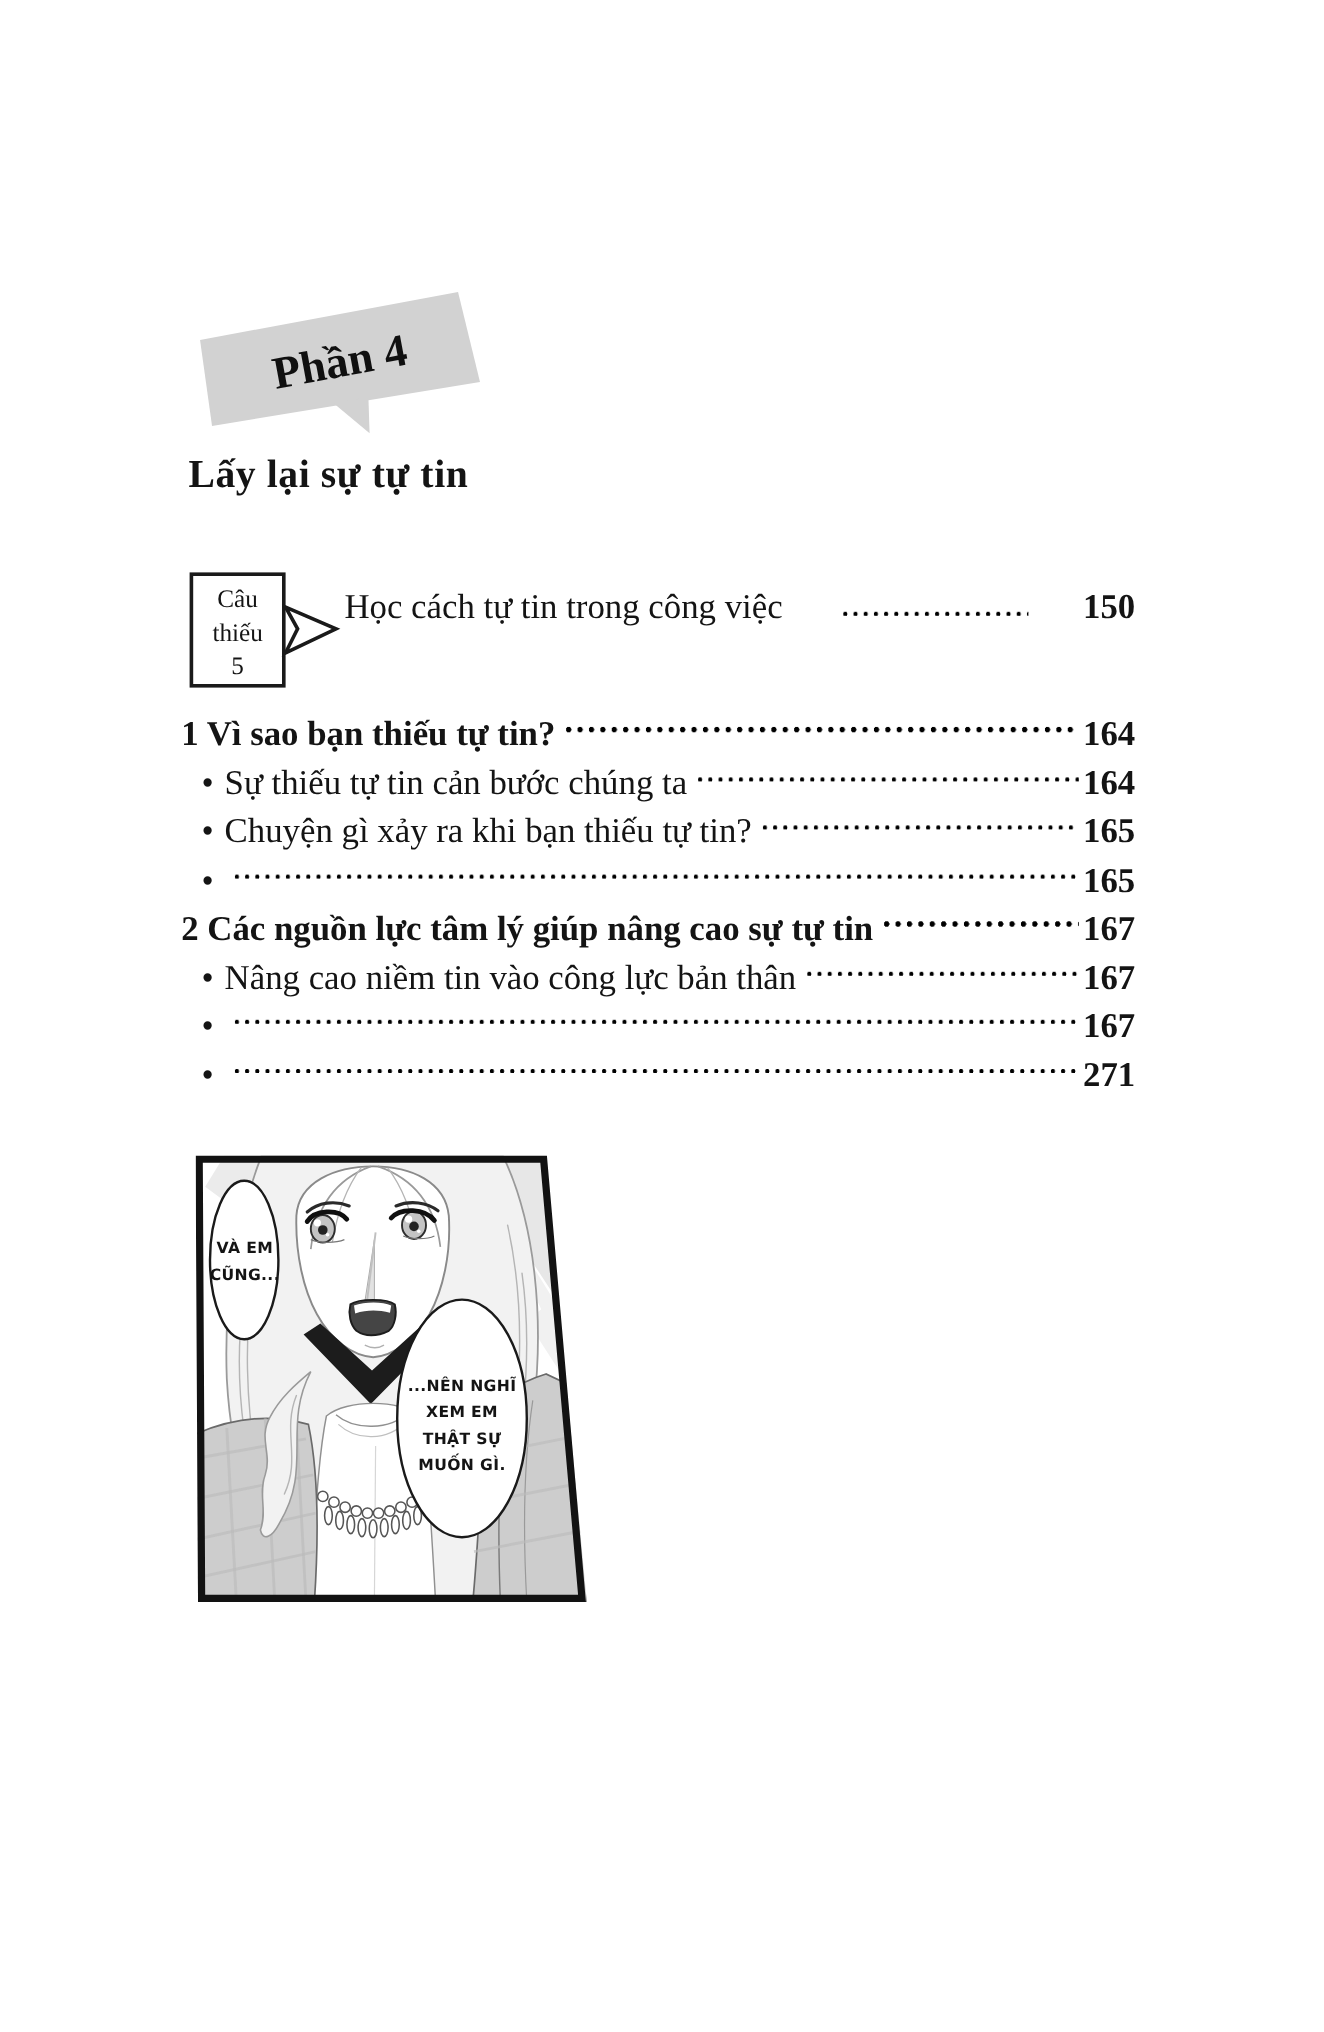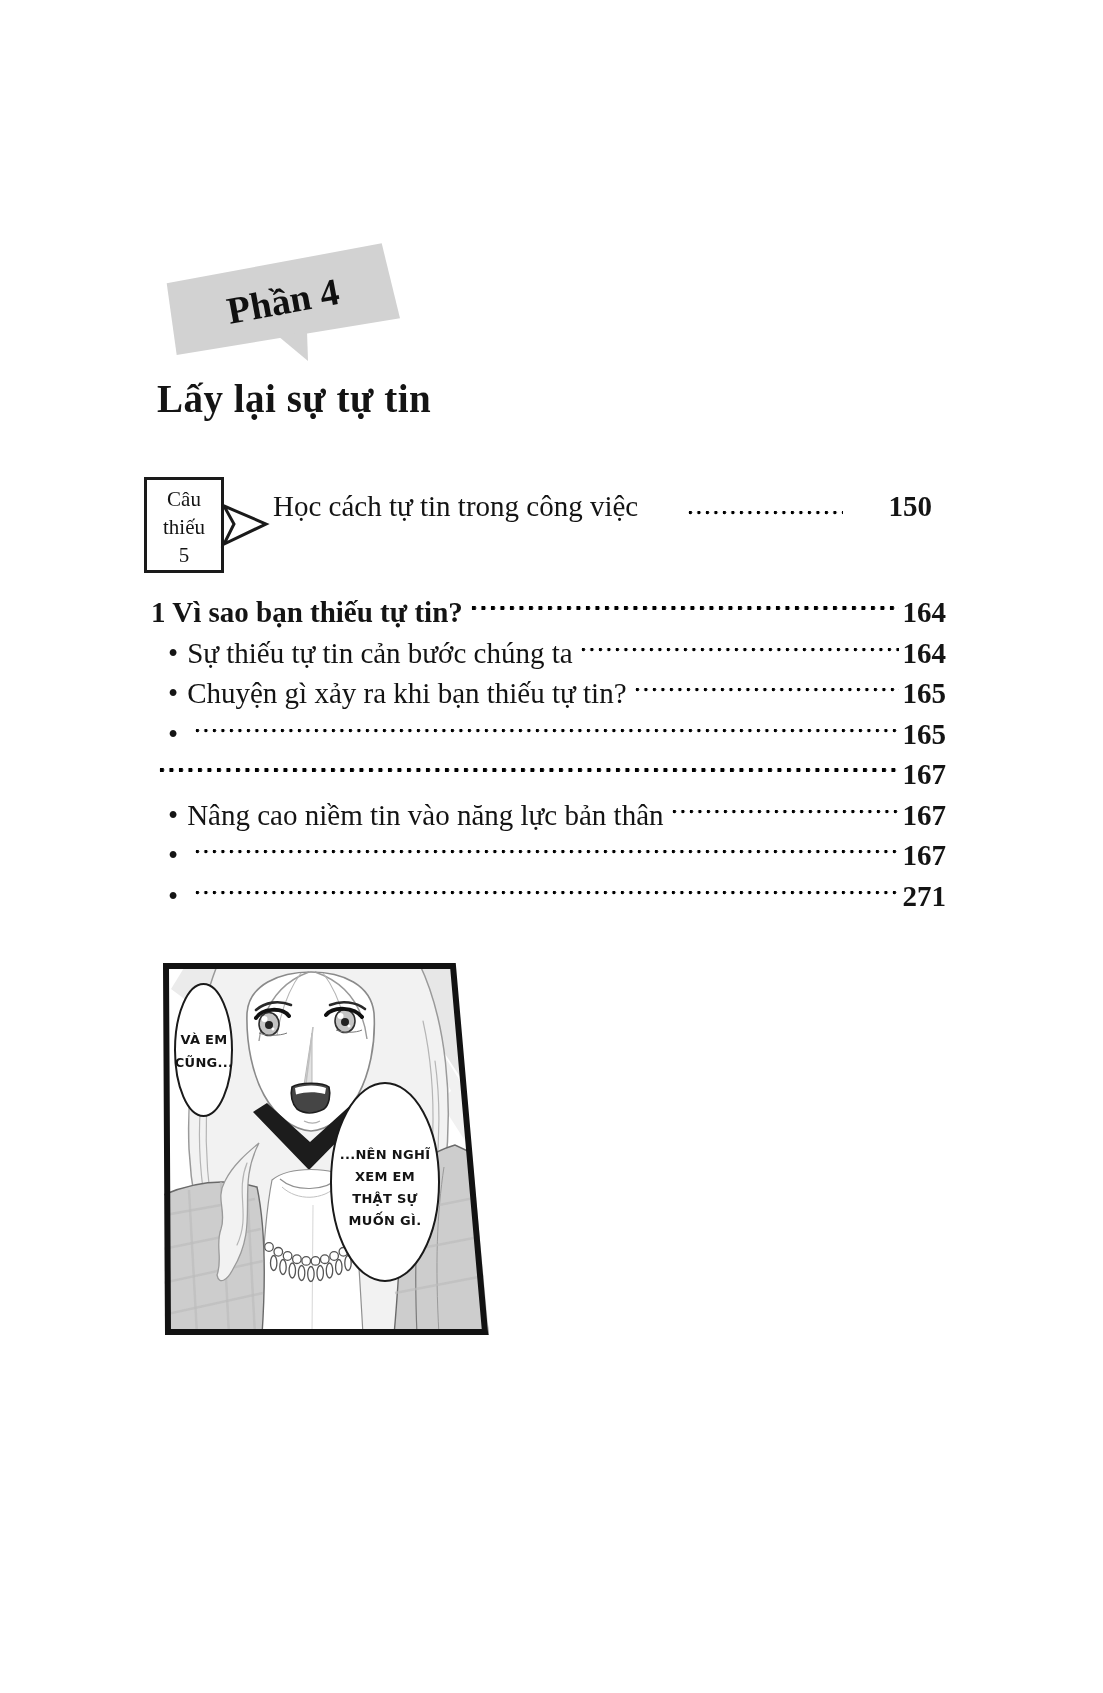--- a/index.html
+++ b/index.html
@@ -12,25 +12,25 @@
        font-family:"Liberation Serif","DejaVu Serif",serif;color:var(--ink);}
   .page{position:absolute;inset:0;background:var(--page_bg);}
 
   
   .banner-svg{position:absolute;left:130px;top:200px;width:300px;height:200px;}
   .c-banner{fill:var(--banner_bg);}
   .banner-text{font-family:"Liberation Serif","DejaVu Serif",serif;font-weight:bold;
                font-size:38px;fill:#101010;}
 
   
-  .page-title{position:absolute;left:157px;top:378px;font-size:39px;font-weight:bold;
+  .page-title{position:absolute;left:157px;top:378px;font-size:33px;font-weight:bold;
               letter-spacing:.5px;line-height:1.1;}
 
   
-  .story-row{position:absolute;left:144px;top:477px;width:788px;height:100px;}
+  .story-row{position:absolute;left:158px;top:477px;width:788px;height:100px;}
   .story-box{position:absolute;left:0;top:0;width:80px;height:96px;
              border:3px solid #1a1a1a;background:#fff;text-align:center;
              font-size:21px;line-height:28px;padding-top:5px;}
   .story-arrow{position:absolute;left:76px;top:27px;width:52px;height:44px;}
   .story-line{position:absolute;left:129px;top:7px;width:659px;display:flex;
               align-items:baseline;font-size:29px;line-height:44px;gap:42px;}
 
   
   .dots{flex:1 1 auto;position:relative;min-width:14px;margin:0 2px 0 6px;}
   .dots::before{content:"";position:absolute;left:2px;right:2px;bottom:1px;height:5px;
@@ -101,26 +101,27 @@
       <span>Chuyện gì xảy ra khi bạn thiếu tự tin?</span>
       <span class="dots"></span>
       <span class="pagenum">165</span>
     </div>
     <div class="toc-row sub">
       <span class="bullet-char">•</span>
       <span class="dots"></span>
       <span class="pagenum">165</span>
     </div>
     <div class="toc-row chapter">
+      <span>2 Các nguồn lực tâm lý giúp nâng cao sự tự tin</span>
       <span class="dots"></span>
       <span class="pagenum">167</span>
     </div>
     <div class="toc-row sub">
       <span class="bullet-char">•</span>
-      <span>Nâng cao niềm tin vào năng lực bản thân</span>
+      <span>Nâng cao niềm tin vào công lực bản thân</span>
       <span class="dots"></span>
       <span class="pagenum">167</span>
     </div>
     <div class="toc-row sub">
       <span class="bullet-char">•</span>
       <span class="dots"></span>
       <span class="pagenum">167</span>
     </div>
     <div class="toc-row sub">
       <span class="bullet-char">•</span>

